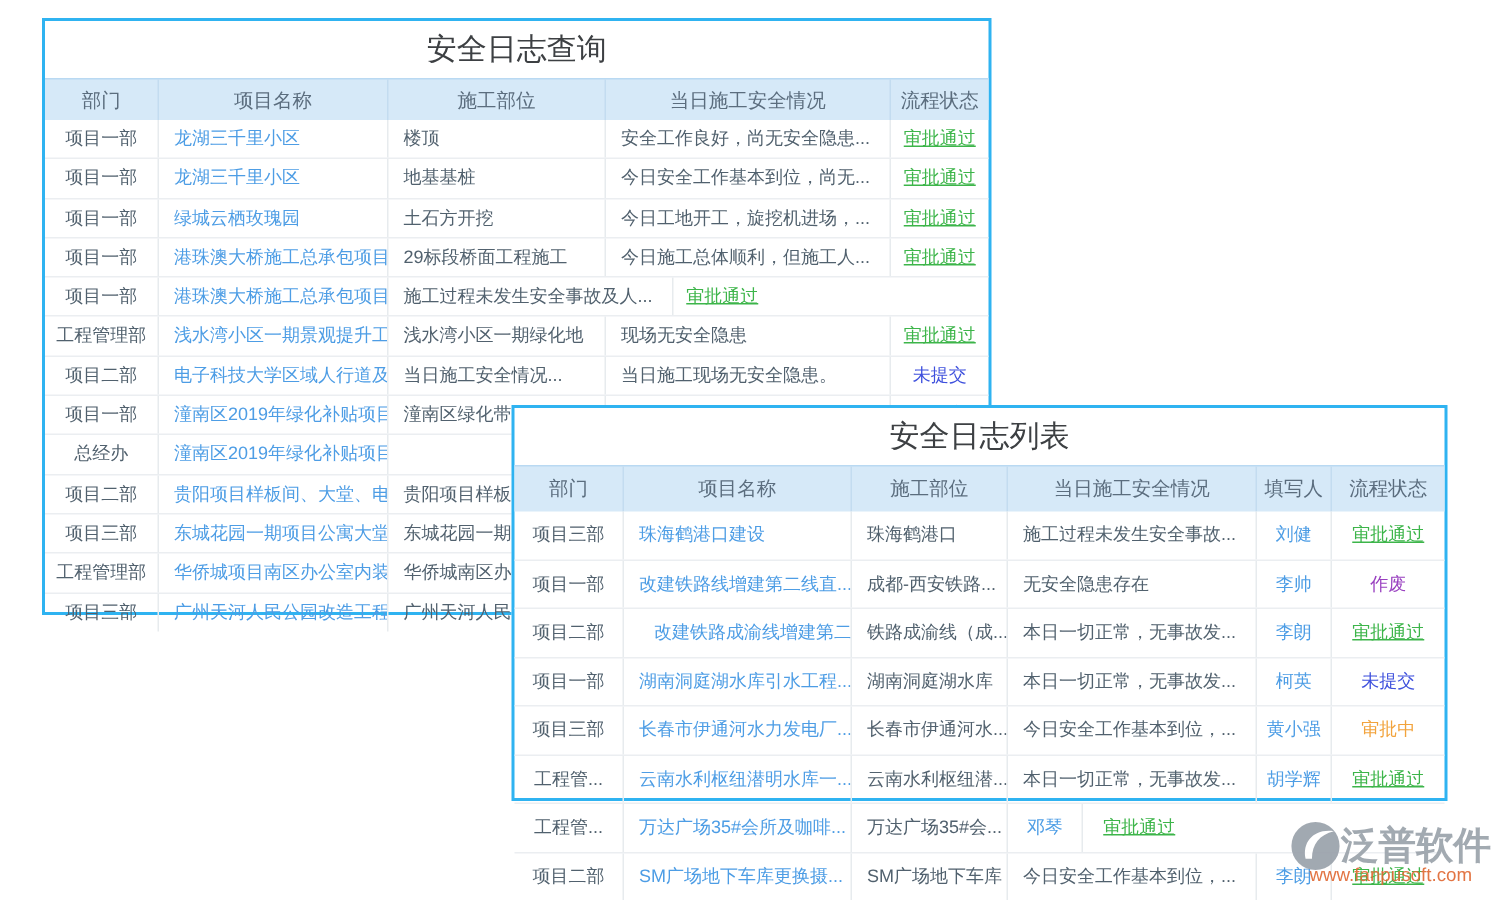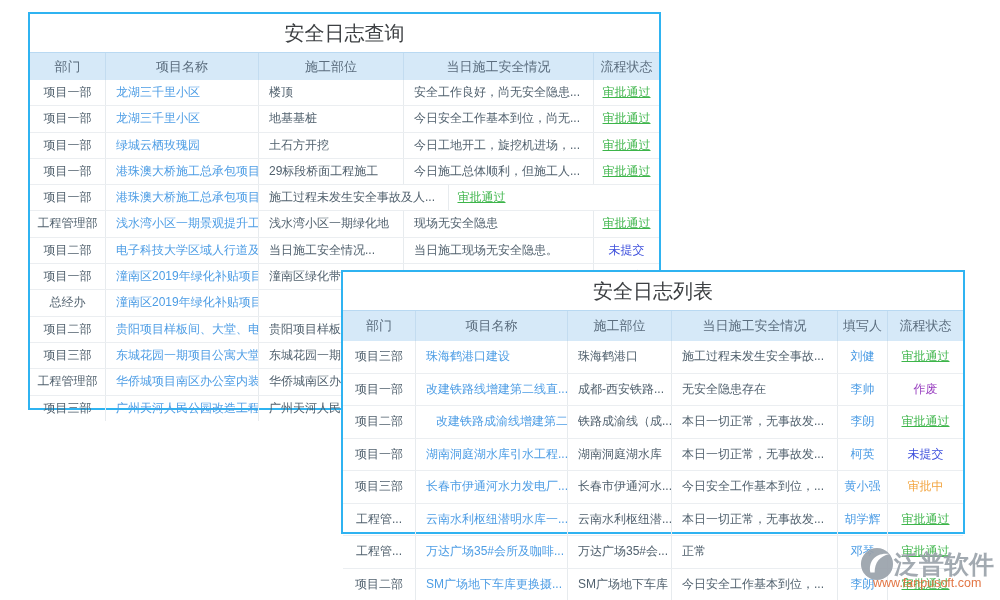--- a/index.html
+++ b/index.html
@@ -232,21 +232,20 @@
           <div class="td l link" style="width: 152px;">云南水利枢纽潜明水库一...</div>
           <div class="td l" style="width: 104px;">云南水利枢纽潜...</div>
           <div class="td l" style="width: 166px;">本日一切正常，无事故发...</div>
           <div class="td c link" style="width: 50px;">胡学辉</div>
           <div class="td c status" style="width: 76px; color: rgb(61, 181, 74); text-decoration: underline;">审批通过</div>
         </div>
         <div class="tr">
           <div class="td c" style="width: 72px;">工程管...</div>
           <div class="td l link" style="width: 152px;">万达广场35#会所及咖啡...</div>
           <div class="td l" style="width: 104px;">万达广场35#会...</div>
-          <div class="td l" style="width: 166px;">正常</div>
           <div class="td c link" style="width: 50px;">邓琴</div>
           <div class="td c status" style="width: 76px; color: rgb(61, 181, 74); text-decoration: underline;">审批通过</div>
         </div>
         <div class="tr">
           <div class="td c" style="width: 72px;">项目二部</div>
           <div class="td l link" style="width: 152px;">SM广场地下车库更换摄...</div>
           <div class="td l" style="width: 104px;">SM广场地下车库</div>
           <div class="td l" style="width: 166px;">今日安全工作基本到位，...</div>
           <div class="td c link" style="width: 50px;">李朗</div>
           <div class="td c status" style="width: 76px; color: rgb(61, 181, 74); text-decoration: underline;">审批通过</div>

